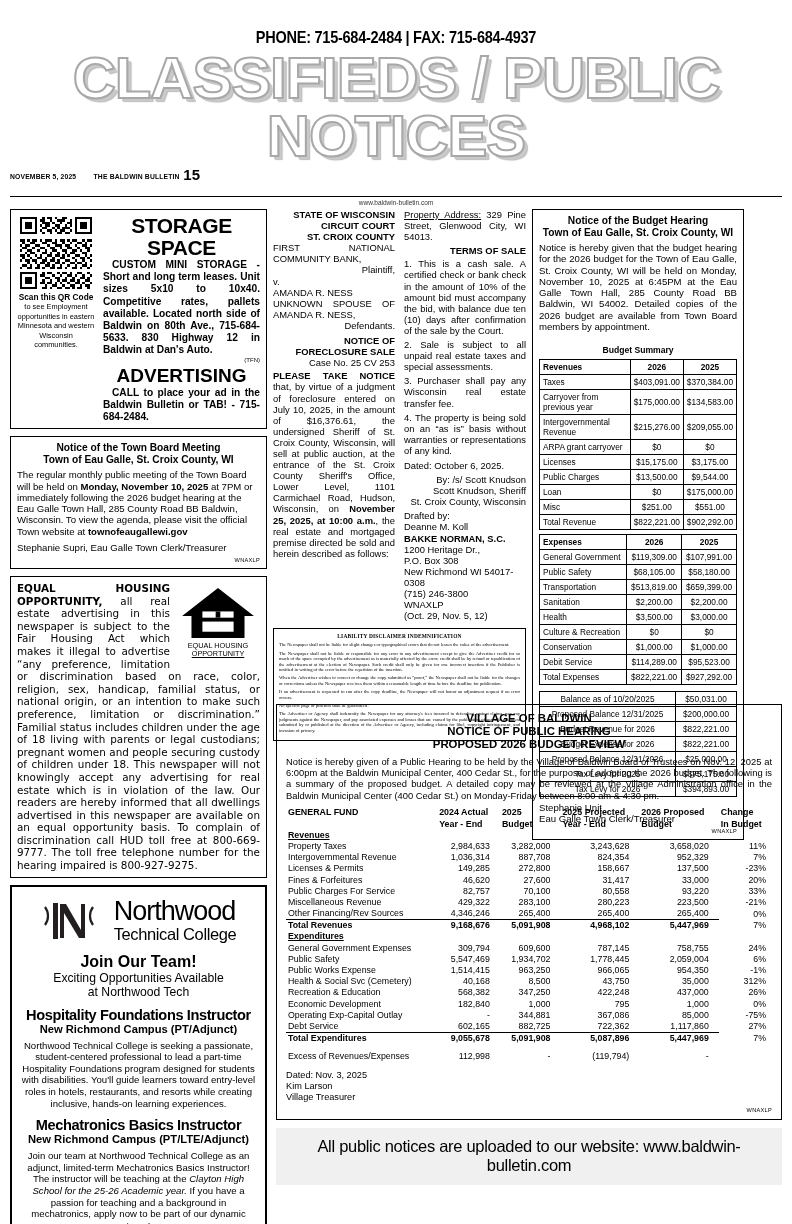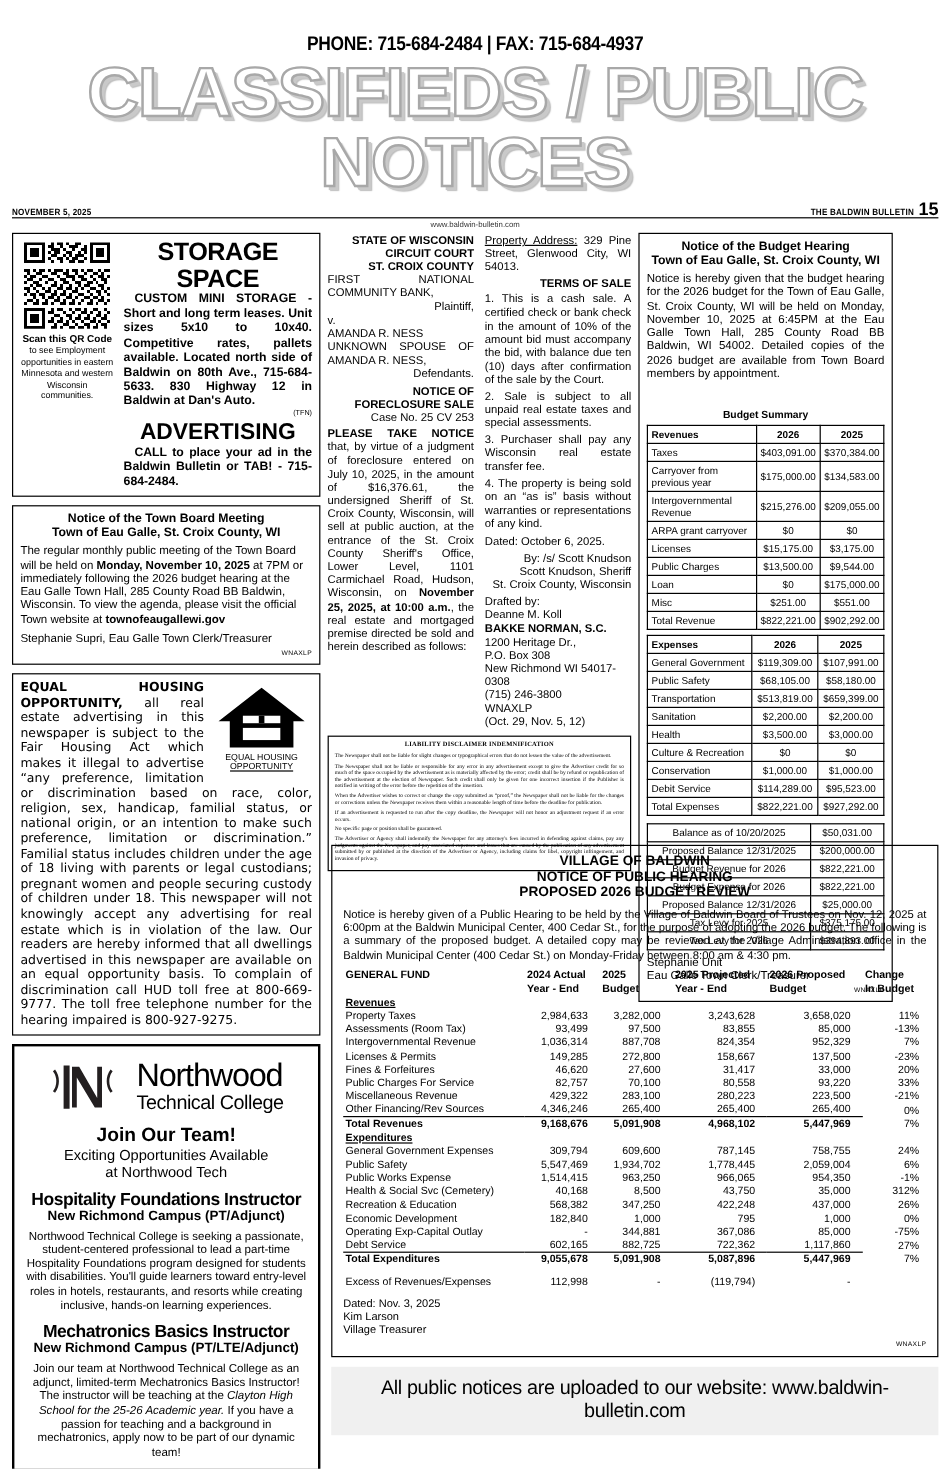--- a/index.html
+++ b/index.html
@@ -28,23 +28,23 @@
     font-size: 58px;
     line-height: 58px;
     letter-spacing: -1px;
     color: #ffffff;
     -webkit-text-stroke: 2px #a8a8a8;
     text-shadow: 3px 3px 0 #c9c9c9, 4px 4px 1px #bdbdbd;
     transform: scaleX(1.03);
   }
   .dateline-row {
     margin-top: 4px;
-    display:flex; align-items:flex-end; justify-content:space-between;
+    display:flex; align-items:flex-end; justify-content:flex-start;
     border-bottom: 1.5px solid #000;
-    padding-bottom: 0;
+    padding-bottom: 15px;
   }
   .dateline-left { font-size: 7.5px; font-weight: bold; letter-spacing:0.2px; transform: scaleX(0.9); transform-origin:left bottom;}
   .dateline-right { display:flex; align-items:flex-end; gap:4px; }
   .paper-name { font-size: 7.5px; font-weight:bold; letter-spacing:0.2px; transform: scaleX(0.9); transform-origin:right bottom;}
   .page-num { font-size: 15px; font-weight:bold; line-height:12px; }
   .website-center { text-align:center; font-size:6.5px; margin-top:2px; color:#333; }
 
   
   .cols { display:flex; gap:6px; margin-top:3px; align-items:flex-start; }
   .col-left { width: 257px; flex: none; }
@@ -108,21 +108,21 @@
   .liab { border:1px solid #000; padding: 4px 5px; margin-top:7px; }
   .liab h4 { margin:0 0 3px; font-size: 5.4px; text-align:center; font-weight:bold; font-family:"Liberation Serif", serif; letter-spacing:0.2px;}
   .liab p { margin:0 0 3px; font-size: 4.6px; line-height:5.4px; text-align:justify; font-family:"Liberation Serif", serif; }
 
   
   table.bt { width:100%; border-collapse: collapse; font-size: 8.3px; margin-top:4px;}
   table.bt th, table.bt td { border:1px solid #000; padding: 2px 3px; }
   table.bt th { font-weight:bold; }
   table.bt td.num, table.bt th.num { text-align:center; }
   table.bt td.lbl { text-align:left; }
-  .bs-title { text-align:center; font-weight:bold; font-size:8.6px; margin-top:23px;}
+  .bs-title { text-align:center; font-weight:bold; font-size:8.6px; margin-top:13px;}
   table.bt2 { width:100%; border-collapse: collapse; font-size: 8.3px; margin-top:6px;}
   table.bt2 td { border:1px solid #000; padding: 2px 3px; text-align:center; }
 
   
   .vb { border:1.6px solid #000; padding: 7px 9px 6px; }
   .vb-title { text-align:center; font-weight:bold; font-size: 11.4px; line-height:13px; }
   .vb-body { font-size: 9.4px; line-height:11.2px; text-align:justify; margin-top:5px; }
   table.vbt { width:100%; border-collapse:collapse; font-size: 8.8px; margin-top:6px; }
   table.vbt td, table.vbt th { padding: 0.6px 2px; vertical-align:bottom; }
   table.vbt th { font-weight:bold; text-align:left; font-size:8.9px;}
@@ -693,28 +693,20 @@
             </tr>
             <tr>
               <td>Property Taxes</td>
               <td class="n">2,984,633</td>
               <td class="n">3,282,000</td>
               <td class="n">3,243,628</td>
               <td class="n">3,658,020</td>
               <td class="pc">11%</td>
             </tr>
             <tr>
-              <td>Assessments (Room Tax)</td>
-              <td class="n">93,499</td>
-              <td class="n">97,500</td>
-              <td class="n">83,855</td>
-              <td class="n">85,000</td>
-              <td class="pc">-13%</td>
-            </tr>
-            <tr>
               <td>Intergovernmental Revenue</td>
               <td class="n">1,036,314</td>
               <td class="n">887,708</td>
               <td class="n">824,354</td>
               <td class="n">952,329</td>
               <td class="pc">7%</td>
             </tr>
             <tr>
               <td>Licenses &amp; Permits</td>
               <td class="n">149,285</td>

